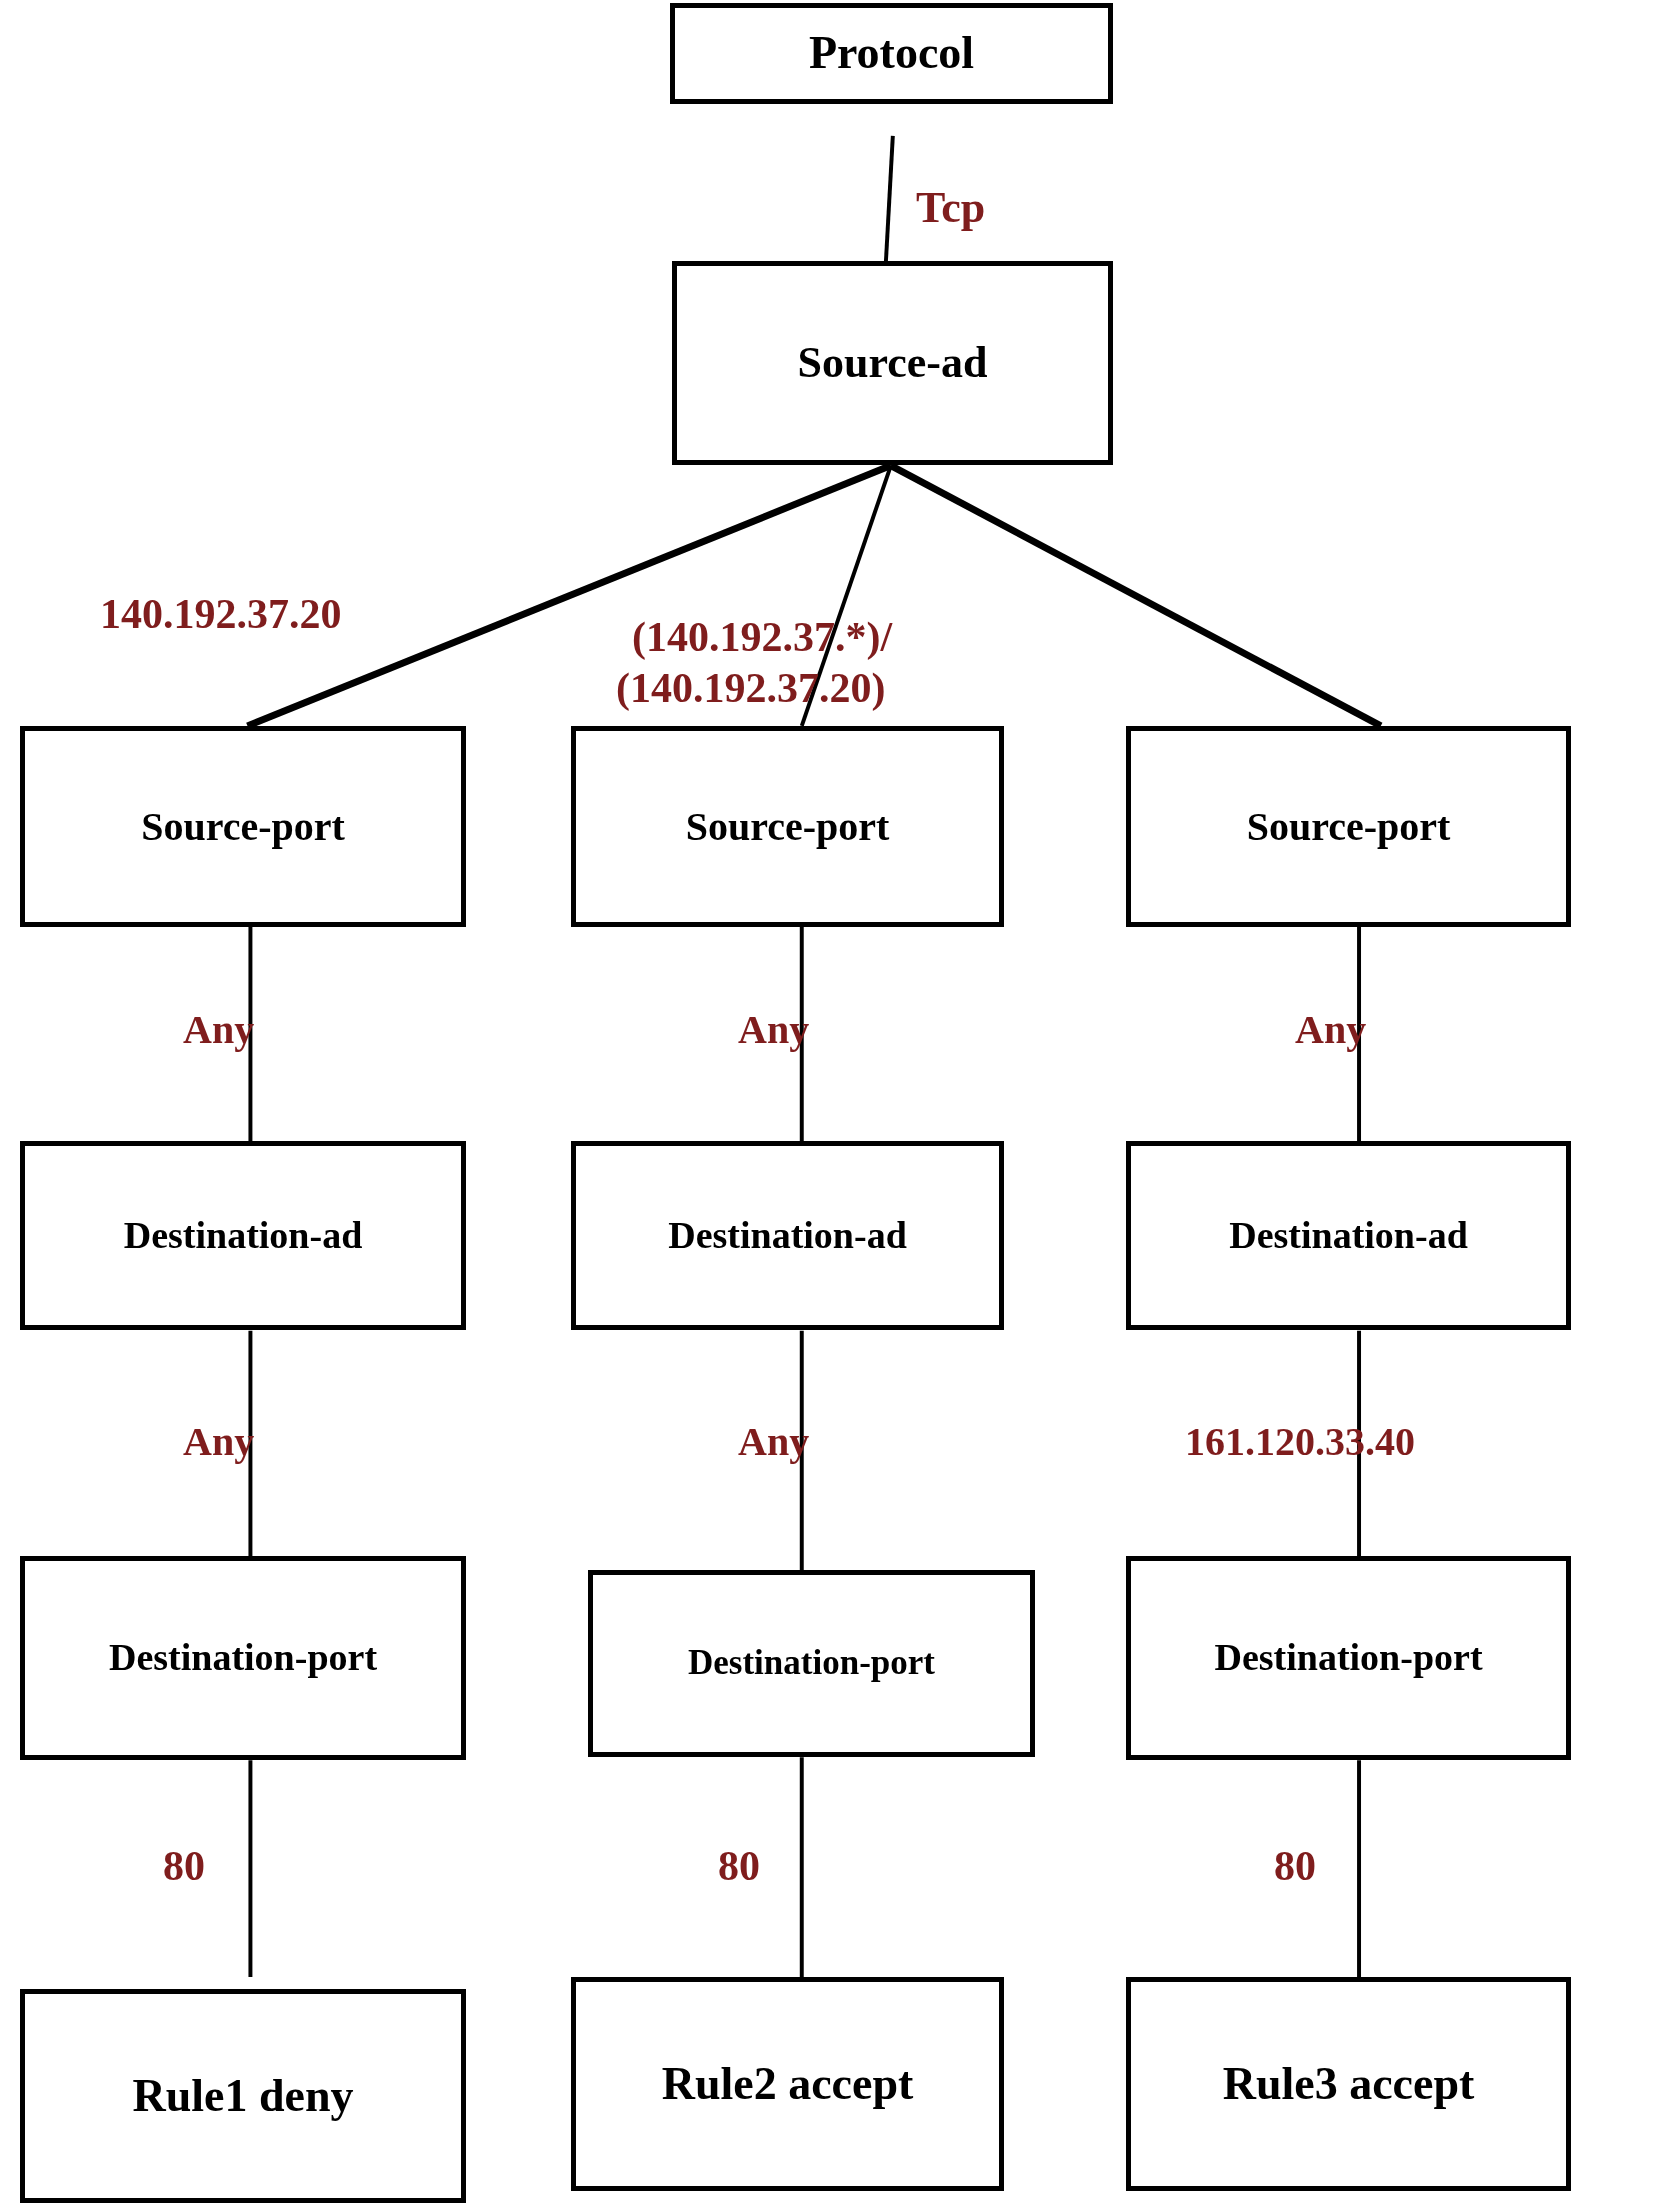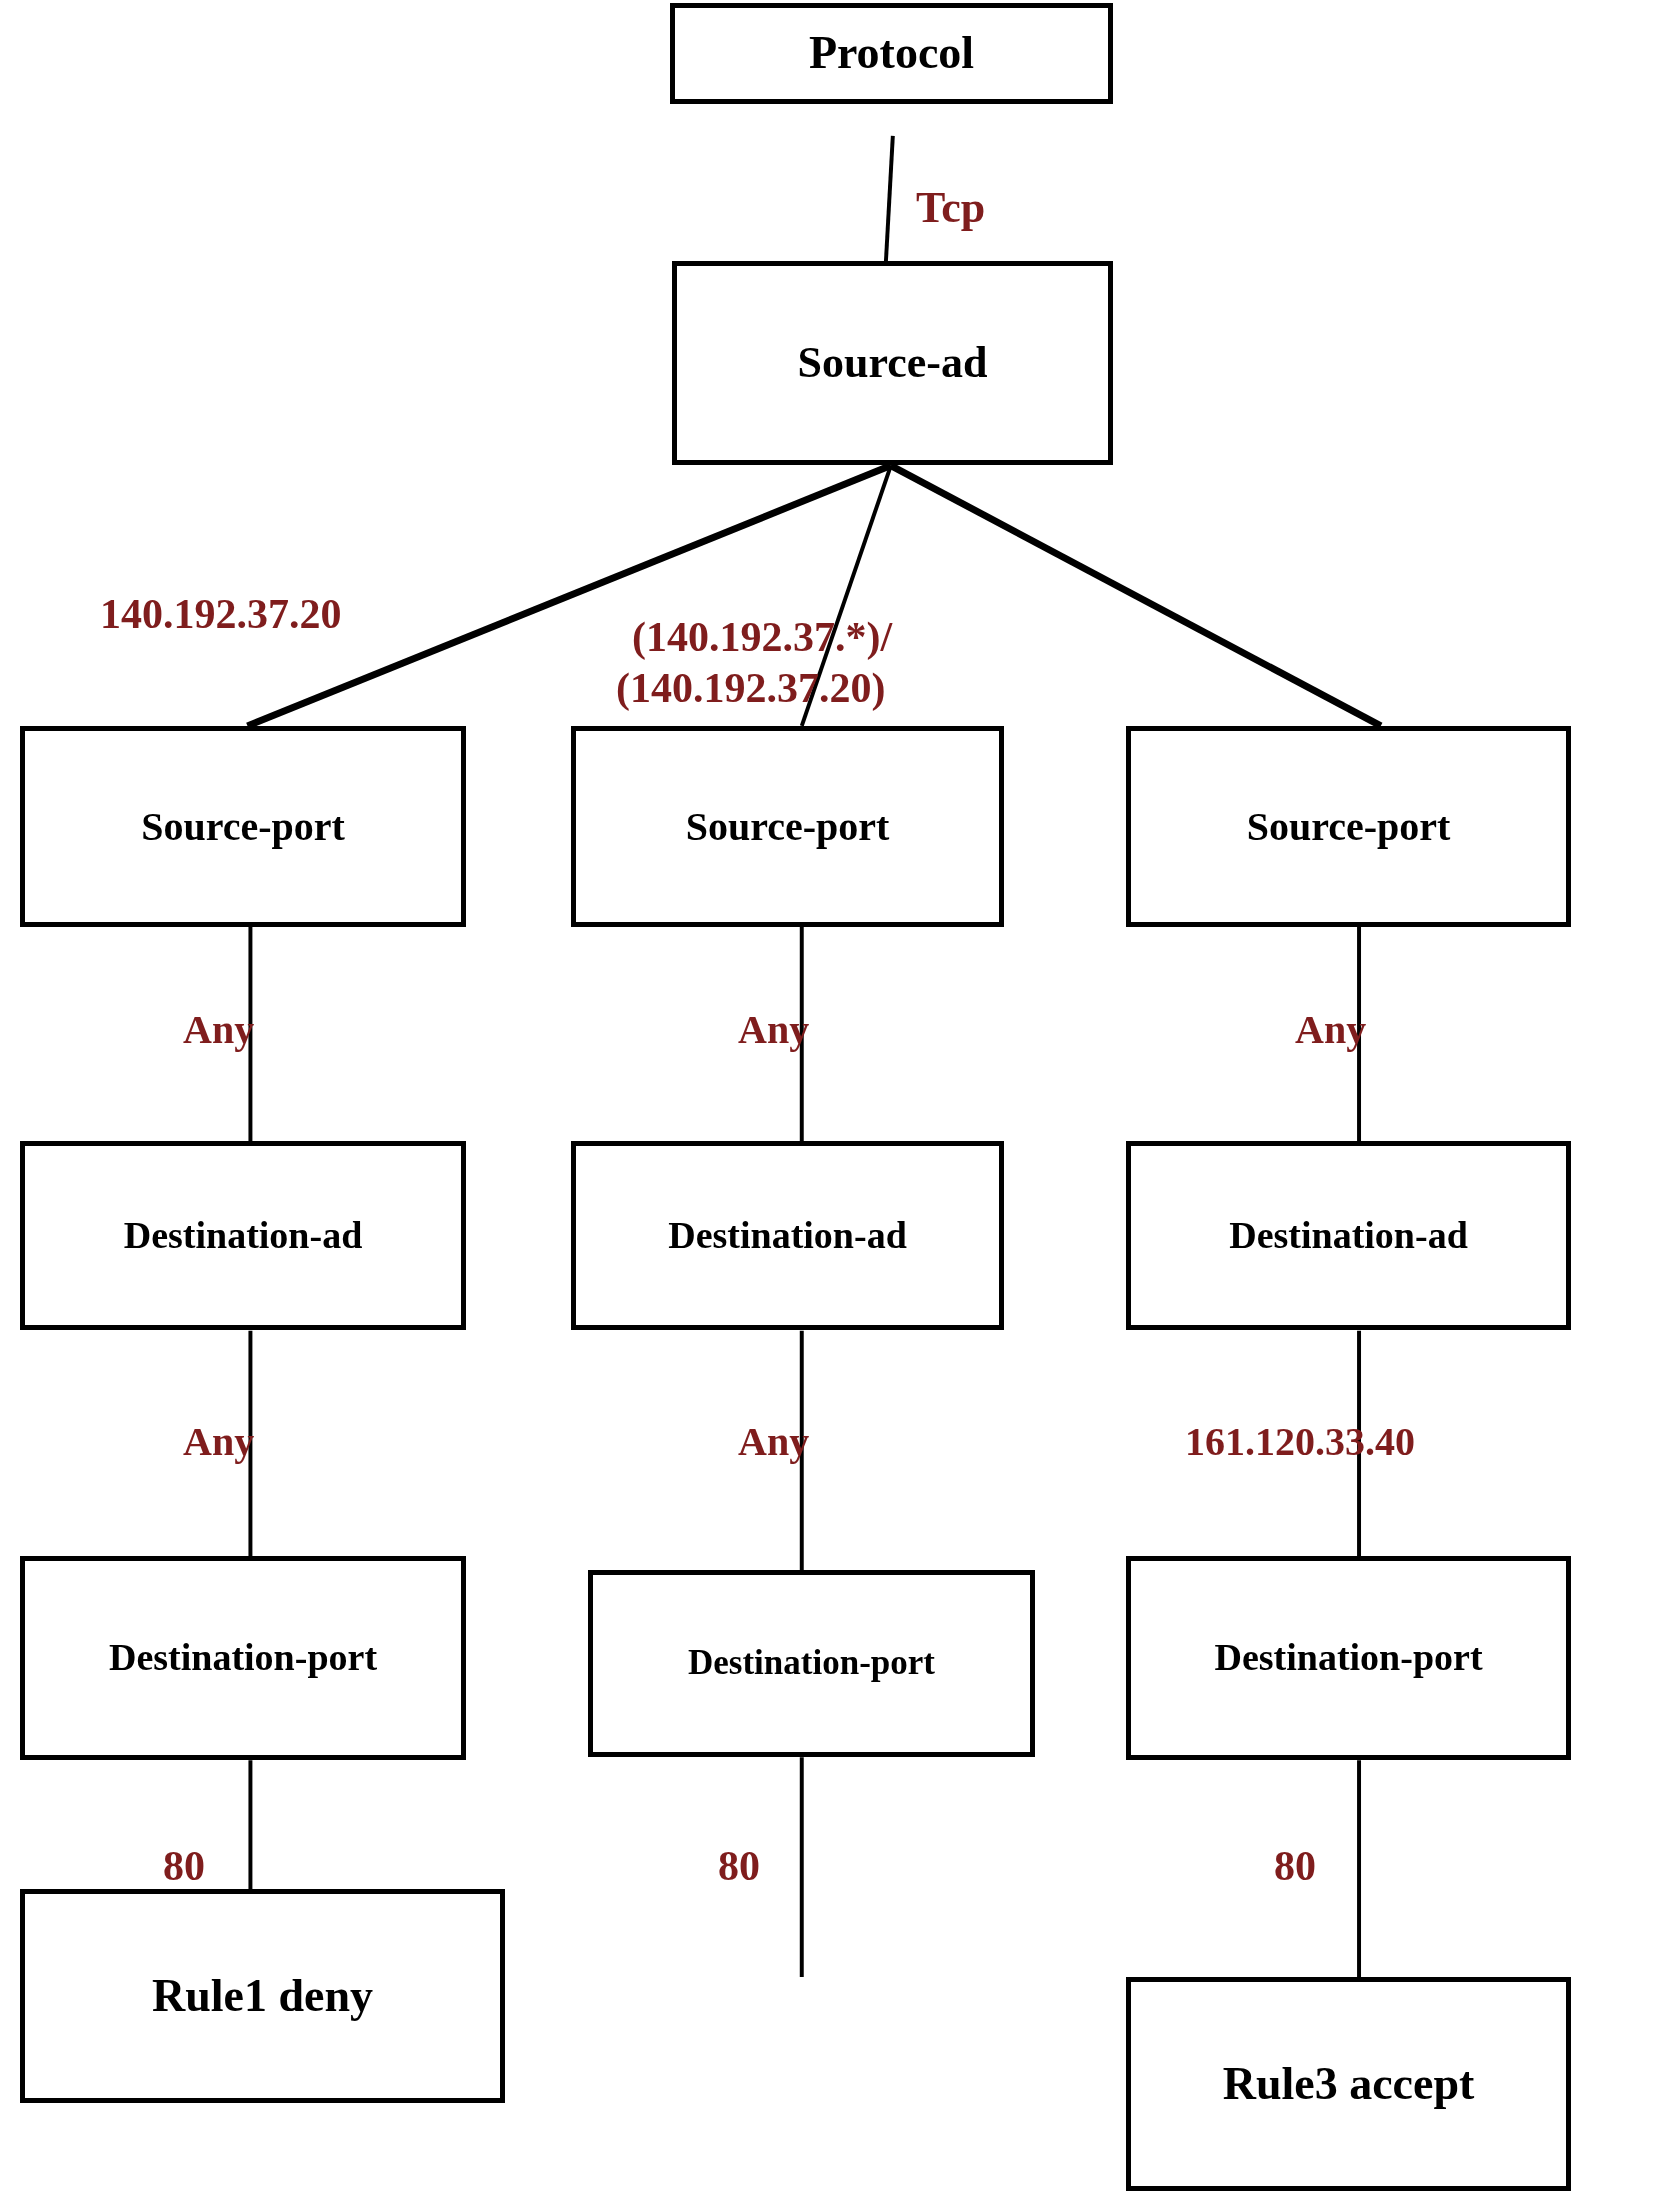--- a/index.html
+++ b/index.html
@@ -88,32 +88,35 @@
 
   <div class="node" style="left:20px; top:726px; width:446px; height:201px; font-size:40px;">
     <span class="node-label">Source-port</span>
   </div>
   <div class="node" style="left:20px; top:1141px; width:446px; height:189px; font-size:38px;">
     <span class="node-label">Destination-ad</span>
   </div>
   <div class="node" style="left:20px; top:1556px; width:446px; height:204px; font-size:38px;">
     <span class="node-label">Destination-port</span>
   </div>
-  <div class="node" style="left:20px; top:1889px; width:485px; height:214px; font-size:46px;">
+  <div class="node" style="left:20px; top:1989px; width:446px; height:214px; font-size:46px;">
     <span class="node-label">Rule1 deny</span>
   </div>
 
   <div class="node" style="left:571px; top:726px; width:433px; height:201px; font-size:40px;">
     <span class="node-label">Source-port</span>
   </div>
   <div class="node" style="left:571px; top:1141px; width:433px; height:189px; font-size:38px;">
     <span class="node-label">Destination-ad</span>
   </div>
   <div class="node" style="left:588px; top:1570px; width:447px; height:187px; font-size:35px;">
     <span class="node-label">Destination-port</span>
+  </div>
+  <div class="node" style="left:571px; top:1977px; width:433px; height:214px; font-size:46px;">
+    <span class="node-label">Rule2 accept</span>
   </div>
 
   <div class="node" style="left:1126px; top:726px; width:445px; height:201px; font-size:40px;">
     <span class="node-label">Source-port</span>
   </div>
   <div class="node" style="left:1126px; top:1141px; width:445px; height:189px; font-size:38px;">
     <span class="node-label">Destination-ad</span>
   </div>
   <div class="node" style="left:1126px; top:1556px; width:445px; height:204px; font-size:38px;">
     <span class="node-label">Destination-port</span>

